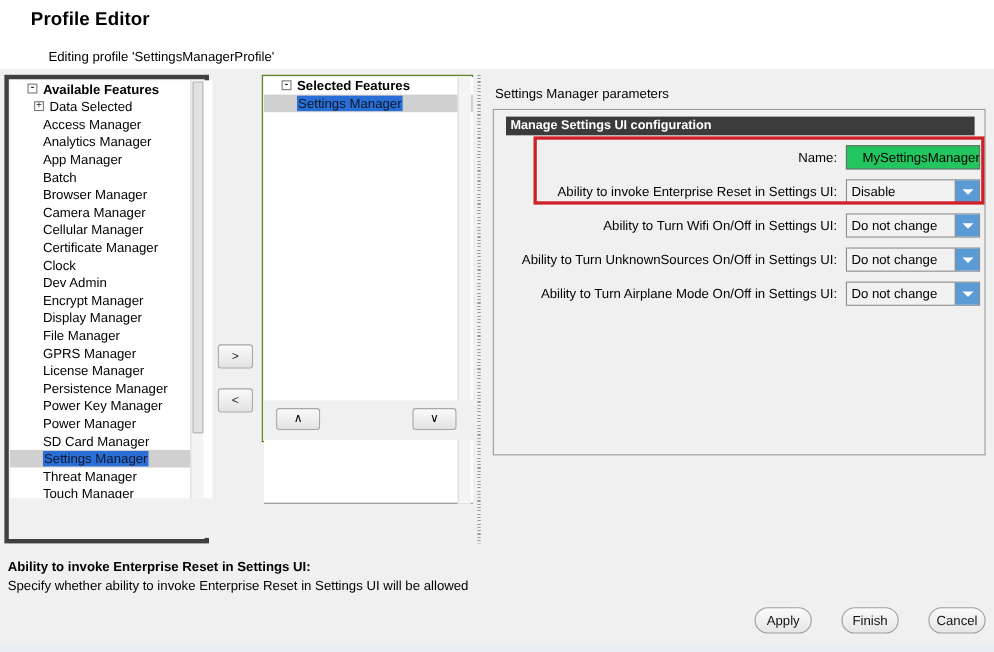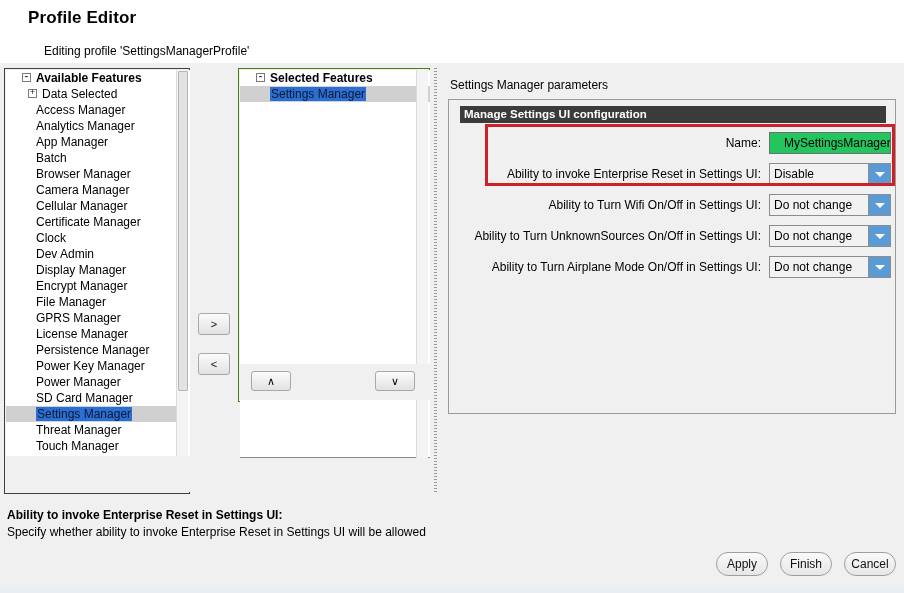--- a/index.html
+++ b/index.html
@@ -21,21 +21,21 @@
 
   
   #body-area {
     position:absolute; left:0; top:63px; width:904px; height:435px;
     background:#f0f0f0;
   }
 
   
   #avail-panel {
     position:absolute; left:4px; top:5px; width:186px; height:426px;
-    border:1px solid #404040; background:#f0f0f0;
+    border:4px solid #404040; background:#f0f0f0;
   }
   #avail-tree {
     position:absolute; left:1px; top:1px; width:184px; height:388px;
     background:#ffffff; border-bottom:1px solid #8a8a8a;
     overflow:hidden;
   }
   #avail-tree-inner { position:absolute; left:0; top:0; width:172px; }
   #avail-scroll {
     position:absolute; right:1px; top:1px; width:12px; height:388px;
     background:#f4f4f4; border-left:1px solid #dcdcdc;
@@ -155,21 +155,21 @@
     border-left:5px solid transparent; border-right:5px solid transparent;
     border-top:5px solid #ffffff;
   }
 
   
   #bottom-area { position:absolute; left:0; top:498px; width:904px; height:95px; background:#f0f0f0; }
   #hint-title { position:absolute; left:7px; top:10px; font-size:12px; font-weight:bold; }
   #hint-desc  { position:absolute; left:7px; top:27px; font-size:12px; }
   #button-bar { position:absolute; right:8px; top:54px; }
   .dlg-btn {
-    display:inline-block; width:52px; height:24px; margin-left:12px;
+    display:inline-block; width:52px; height:24px; margin-left:27px;
     background:linear-gradient(#fafafa,#e6e6e6);
     border:1px solid #9e9e9e; border-radius:12px;
     font-size:12px; text-align:center; line-height:22px; color:#111;
   }
   #footer-strip { position:absolute; left:0; bottom:0; width:904px; height:6px; background:#e9eef2; }
 </style>
 </head>
 <body>
 
 <div id="header">
@@ -187,22 +187,22 @@
           <div class="tree-row child"><span class="lbl">Access Manager</span></div>
           <div class="tree-row child"><span class="lbl">Analytics Manager</span></div>
           <div class="tree-row child"><span class="lbl">App Manager</span></div>
           <div class="tree-row child"><span class="lbl">Batch</span></div>
           <div class="tree-row child"><span class="lbl">Browser Manager</span></div>
           <div class="tree-row child"><span class="lbl">Camera Manager</span></div>
           <div class="tree-row child"><span class="lbl">Cellular Manager</span></div>
           <div class="tree-row child"><span class="lbl">Certificate Manager</span></div>
           <div class="tree-row child"><span class="lbl">Clock</span></div>
           <div class="tree-row child"><span class="lbl">Dev Admin</span></div>
+          <div class="tree-row child"><span class="lbl">Encrypt Manager</span></div>
           <div class="tree-row child"><span class="lbl">Display Manager</span></div>
-          <div class="tree-row child"><span class="lbl">Encrypt Manager</span></div>
           <div class="tree-row child"><span class="lbl">File Manager</span></div>
           <div class="tree-row child"><span class="lbl">GPRS Manager</span></div>
           <div class="tree-row child"><span class="lbl">License Manager</span></div>
           <div class="tree-row child"><span class="lbl">Persistence Manager</span></div>
           <div class="tree-row child"><span class="lbl">Power Key Manager</span></div>
           <div class="tree-row child"><span class="lbl">Power Manager</span></div>
           <div class="tree-row child"><span class="lbl">SD Card Manager</span></div>
           <div class="tree-row child sel"><span class="lbl">Settings Manager</span></div>
           <div class="tree-row child"><span class="lbl">Threat Manager</span></div>
           <div class="tree-row child"><span class="lbl">Touch Manager</span></div>

